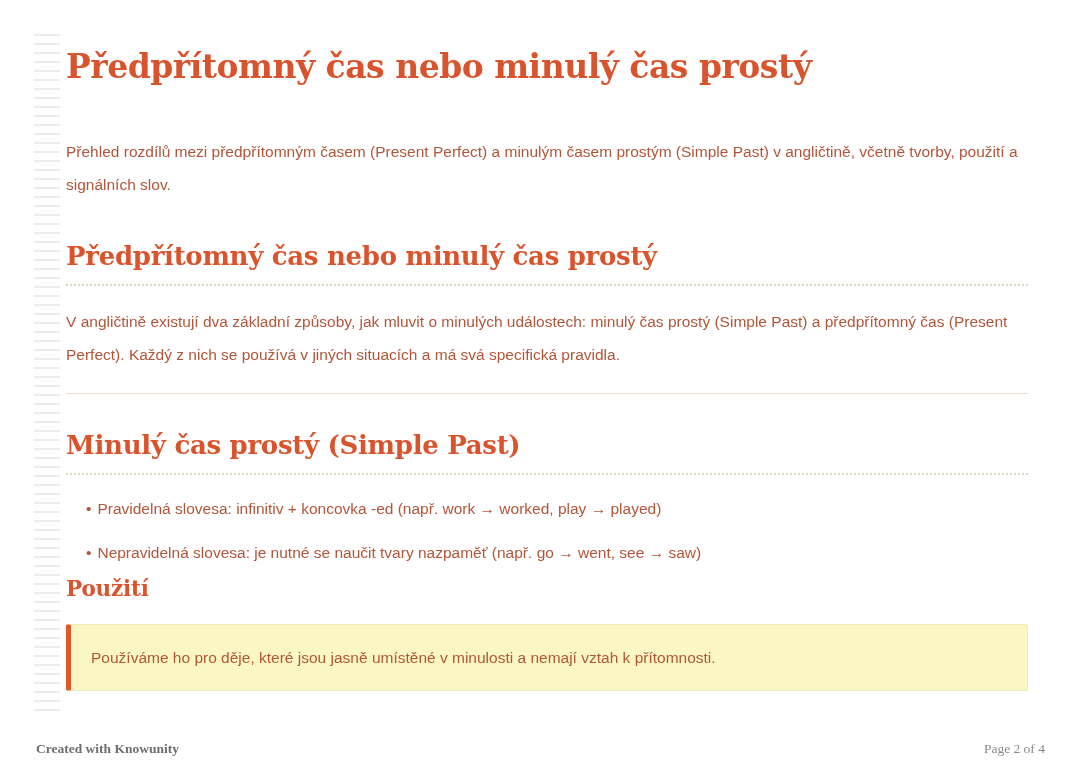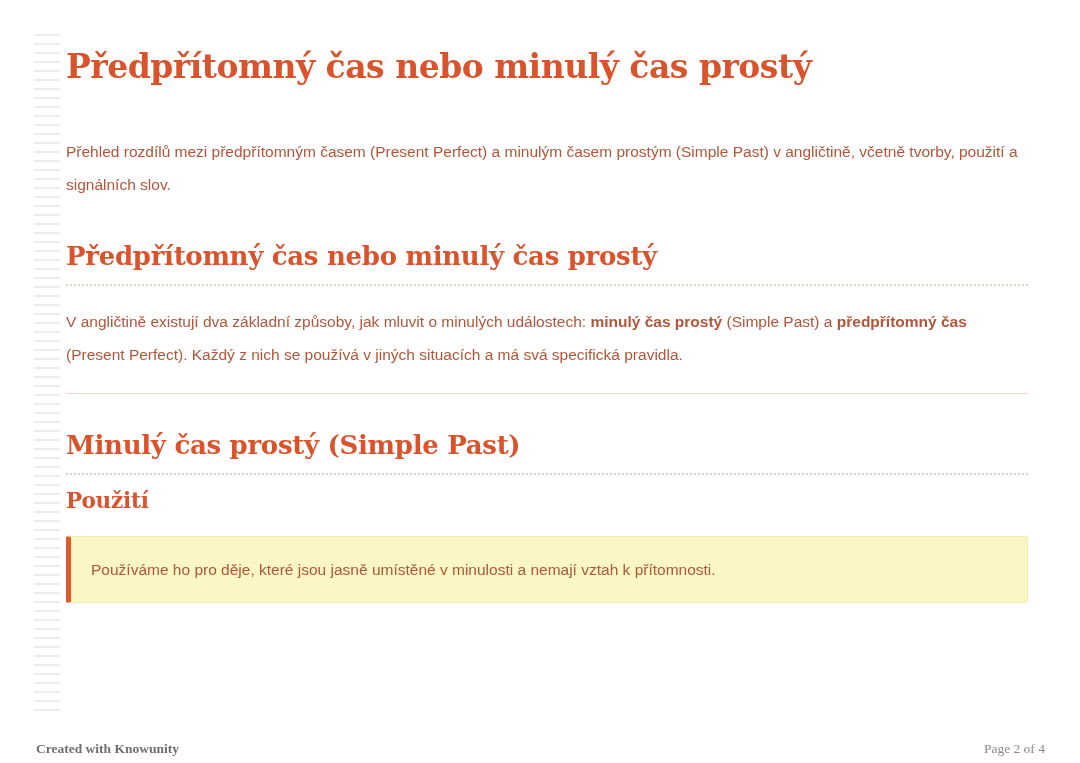--- a/index.html
+++ b/index.html
@@ -76,21 +76,21 @@
     margin: 10px 0 0 0;
     padding: 0 0 0 20px;
   }
   .bullet-item {
     font-size: 15.5px;
     line-height: 20px;
     color: #b15639;
     margin-top: 24px;
   }
   .bullet-marker { margin-right: 6px; }
-  .bold-frag { font-weight: bold; }
+  .bold-frag { font-weight: normal; }
   .callout {
     margin-top: 23px;
     background: #faf7c5;
     border: 1px solid #f0ecb4;
     border-left: 5px solid #e0592b;
     border-radius: 2px;
     padding: 24px 20px;
     box-sizing: border-box;
   }
   .callout-text {
@@ -132,20 +132,22 @@
   <h2 class="section-heading heading-1">Předpřítomný čas nebo minulý čas prostý</h2>
 
   <p class="body-text para-1"><span>V angličtině existují dva základní způsoby, jak mluvit o minulých událostech: </span><span class="bold-frag">minulý čas prostý</span><span> (Simple Past) a </span><span class="bold-frag">předpřítomný čas</span><span> (Present Perfect). Každý z nich se používá v jiných situacích a má svá specifická pravidla.</span></p>
 
   <hr class="soft-divider">
 
   <h2 class="section-heading heading-2">Minulý čas prostý (Simple Past)</h2>
 
 
   <ul class="bullet-list">
+    <li class="bullet-item"><span class="bullet-marker">•</span><span class="bold-frag">Pravidelná slovesa</span><span>: infinitiv + koncovka -ed (např. work → worked, play → played)</span></li>
+    <li class="bullet-item"><span class="bullet-marker">•</span><span class="bold-frag">Nepravidelná slovesa</span><span>: je nutné se naučit tvary nazpaměť (např. go → went, see → saw)</span></li>
   </ul>
 
   <h3 class="sub-heading sub-2">Použití</h3>
 
 
   <div class="callout">
     <p class="callout-text">Používáme ho pro děje, které jsou jasně umístěné v minulosti a nemají vztah k přítomnosti.</p>
   </div>
 
 </div>

